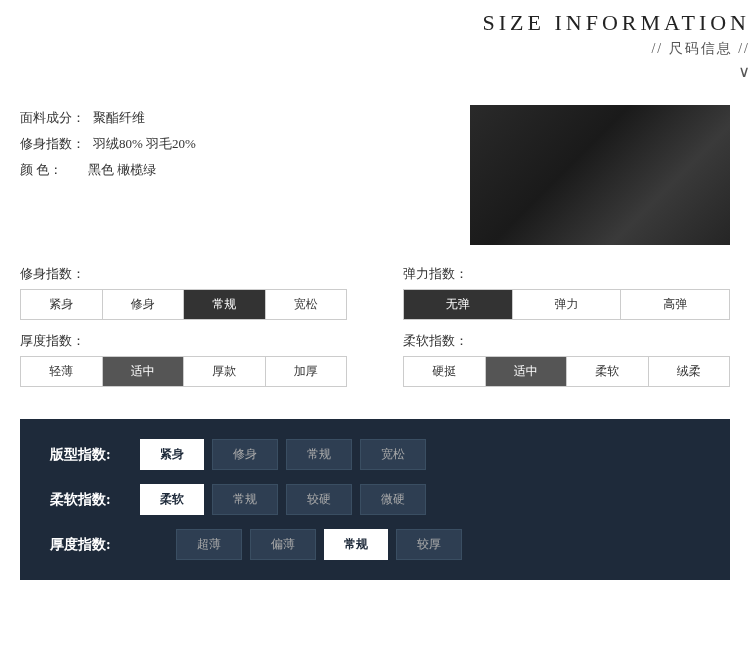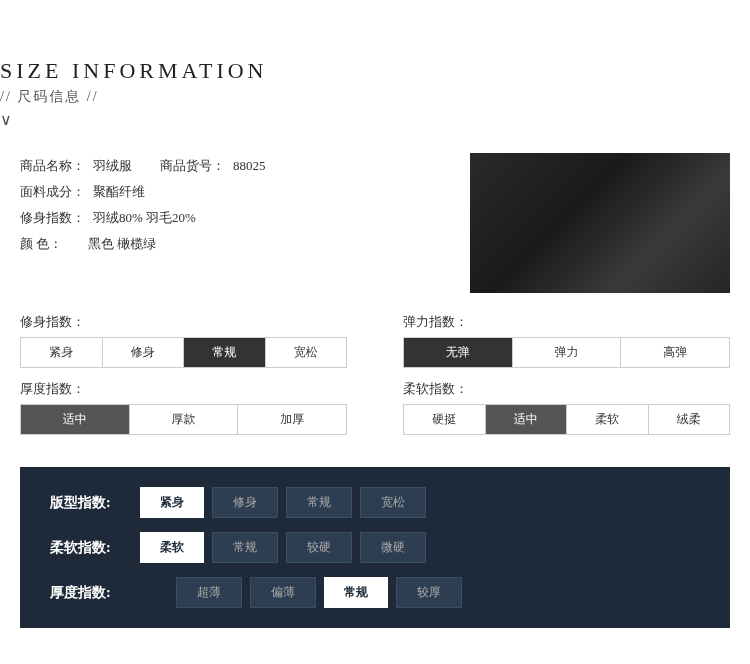--- a/index.html
+++ b/index.html
@@ -5,23 +5,22 @@
     * { box-sizing: border-box; margin: 0; padding: 0; }
     body {
       font-family: "SimSun", "STSong", serif;
       background: #fff;
       width: 750px;
       min-height: 664px;
       color: #333;
     }
 
     .header-section {
-      text-align: left;
+      text-align: right;
       padding: 10px 0 6px;
-      margin-top: 48px;
     }
 
     .header-title {
       font-family: "Times New Roman", serif;
       font-size: 22px;
       letter-spacing: 4px;
       color: #222;
       font-weight: normal;
     }
 
@@ -172,26 +171,20 @@
 
 <div class="header-section">
   <div class="header-title">SIZE INFORMATION</div>
   <div class="header-subtitle">//  尺码信息  //</div>
   <div class="header-chevron">∨</div>
 </div>
 
 <div class="info-section">
   <div class="info-text">
     <div class="row">
-      <span class="label">商品名称：</span>
-      <span>羽绒服</span>
-      <span style="margin-left:20px;">商品货号：</span>
-      <span>88025</span>
-    </div>
-    <div class="row">
       <span class="label">面料成分：</span>
       <span>聚酯纤维</span>
     </div>
     <div class="row">
       <span class="label">修身指数：</span>
       <span>羽绒80% 羽毛20%</span>
     </div>
     <div class="row">
       <span class="label">颜    色：</span>
       <span>黑色 橄榄绿</span>
@@ -219,20 +212,21 @@
         <div class="indicator-btn">弹力</div>
         <div class="indicator-btn">高弹</div>
       </div>
     </div>
   </div>
 
   <div class="indicator-row">
     <div class="indicator-group">
       <div class="indicator-label">厚度指数：</div>
       <div class="indicator-buttons">
+        <div class="indicator-btn">轻薄</div>
         <div class="indicator-btn active-mid">适中</div>
         <div class="indicator-btn">厚款</div>
         <div class="indicator-btn">加厚</div>
       </div>
     </div>
     <div class="indicator-group">
       <div class="indicator-label">柔软指数：</div>
       <div class="indicator-buttons">
         <div class="indicator-btn">硬挺</div>
         <div class="indicator-btn active-mid">适中</div>

